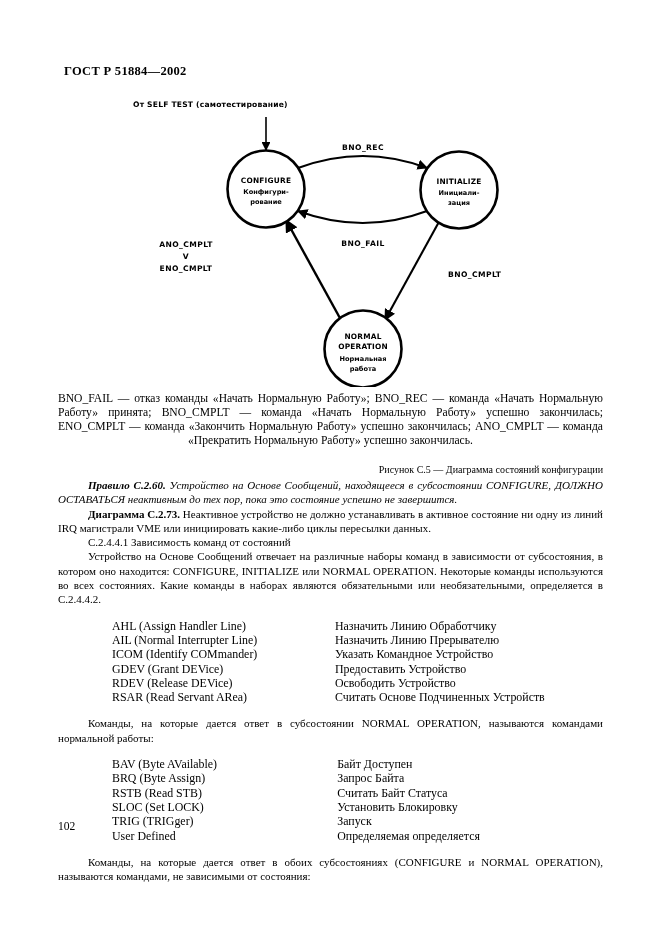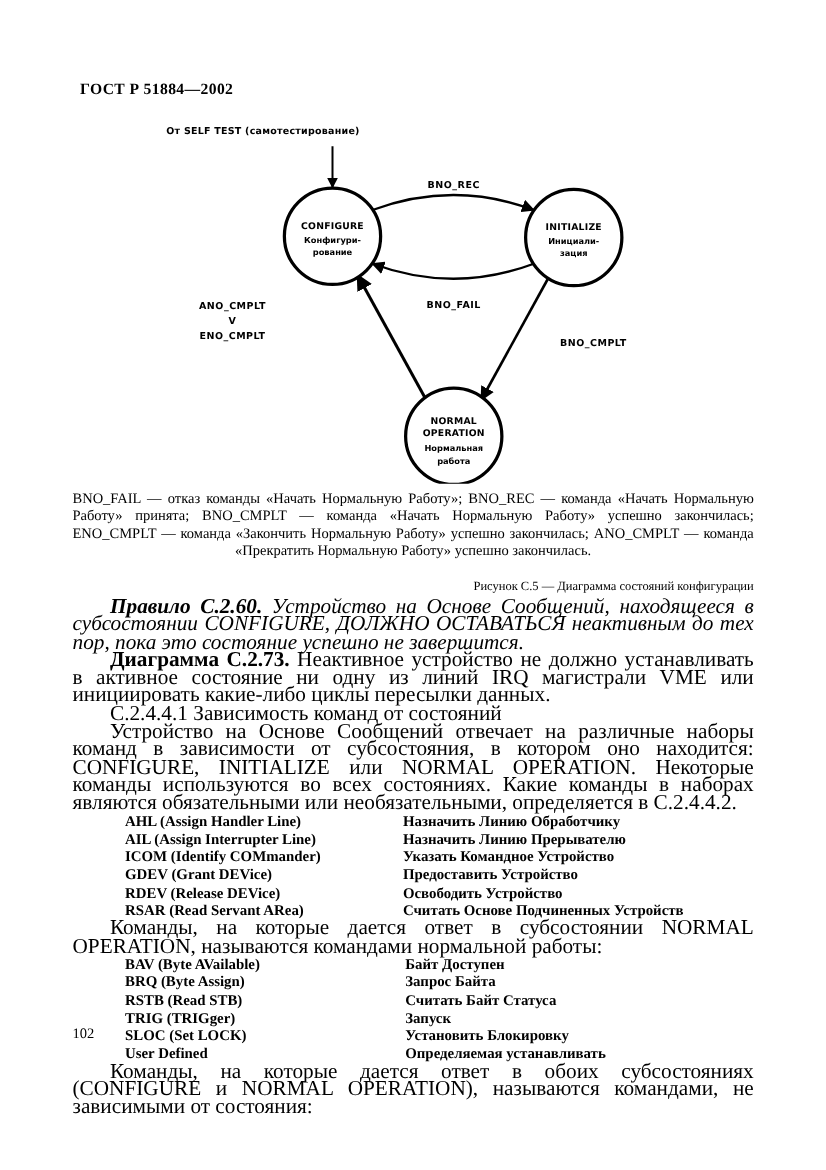--- a/index.html
+++ b/index.html
@@ -88,36 +88,35 @@
     margin-top: 14px;
   }
 
   .body-block {
     position: absolute;
     left: 58px;
     top: 478px;
     width: 545px;
   }
   .para {
-    font-size: 17px;
+    font-size: 11px;
     line-height: 14.3px;
     text-align: justify;
     margin: 0;
     text-indent: 30px;
   }
   .para i { font-style: italic; }
   .para b { font-weight: bold; }
   .rule-head { font-style: italic; font-weight: bold; }
 
   
   .cmd-table {
     width: 545px;
     border-collapse: collapse;
-    margin: 0;
-    font-weight: bold;
+    margin: 12px;
   }
   .cmd-table td {
     font-size: 11.9px;
     line-height: 14.3px;
     padding: 0;
     vertical-align: top;
     white-space: nowrap;
   }
   .cmd-table td.abbr { width: 245px; padding-left: 42px; }
   .cmd-table td.rus  { width: 300px; }
@@ -197,21 +196,21 @@
     <p class="para">Устройство на Основе Сообщений отвечает на различные наборы команд в зависимости от субсостояния, в котором оно находится: CONFIGURE, INITIALIZE или NORMAL OPERATION. Некоторые команды используются во всех состояниях. Какие команды в наборах являются обязательными или необязательными, определяется в С.2.4.4.2.</p>
 
 
     <table class="cmd-table">
       <tbody>
         <tr>
           <td class="abbr">AHL (Assign Handler Line)</td>
           <td class="rus">Назначить Линию Обработчику</td>
         </tr>
         <tr>
-          <td class="abbr">AIL (Assign Interrupter Line)</td>
+          <td class="abbr">AIL (Normal Interrupter Line)</td>
           <td class="rus">Назначить Линию Прерывателю</td>
         </tr>
         <tr>
           <td class="abbr">ICOM (Identify COMmander)</td>
           <td class="rus">Указать Командное Устройство</td>
         </tr>
         <tr>
           <td class="abbr">GDEV (Grant DEVice)</td>
           <td class="rus">Предоставить Устройство</td>
         </tr>
@@ -236,30 +235,30 @@
         </tr>
         <tr>
           <td class="abbr">BRQ (Byte Assign)</td>
           <td class="rus">Запрос Байта</td>
         </tr>
         <tr>
           <td class="abbr">RSTB (Read STB)</td>
           <td class="rus">Считать Байт Статуса</td>
         </tr>
         <tr>
+          <td class="abbr">SLOC (Set LOCK)</td>
+          <td class="rus">Установить Блокировку</td>
+        </tr>
+        <tr>
           <td class="abbr">TRIG (TRIGger)</td>
           <td class="rus">Запуск</td>
         </tr>
         <tr>
-          <td class="abbr">SLOC (Set LOCK)</td>
-          <td class="rus">Установить Блокировку</td>
-        </tr>
-        <tr>
           <td class="abbr">User Defined</td>
-          <td class="rus">Определяемая устанавливать</td>
+          <td class="rus">Определяемая определяется</td>
         </tr>
       </tbody>
     </table>
 
     <p class="para">Команды, на которые дается ответ в обоих субсостояниях (CONFIGURE и NORMAL OPERATION), называются командами, не зависимыми от состояния:</p>
 
 
   </div>
 
   <div class="page-number">102</div>

